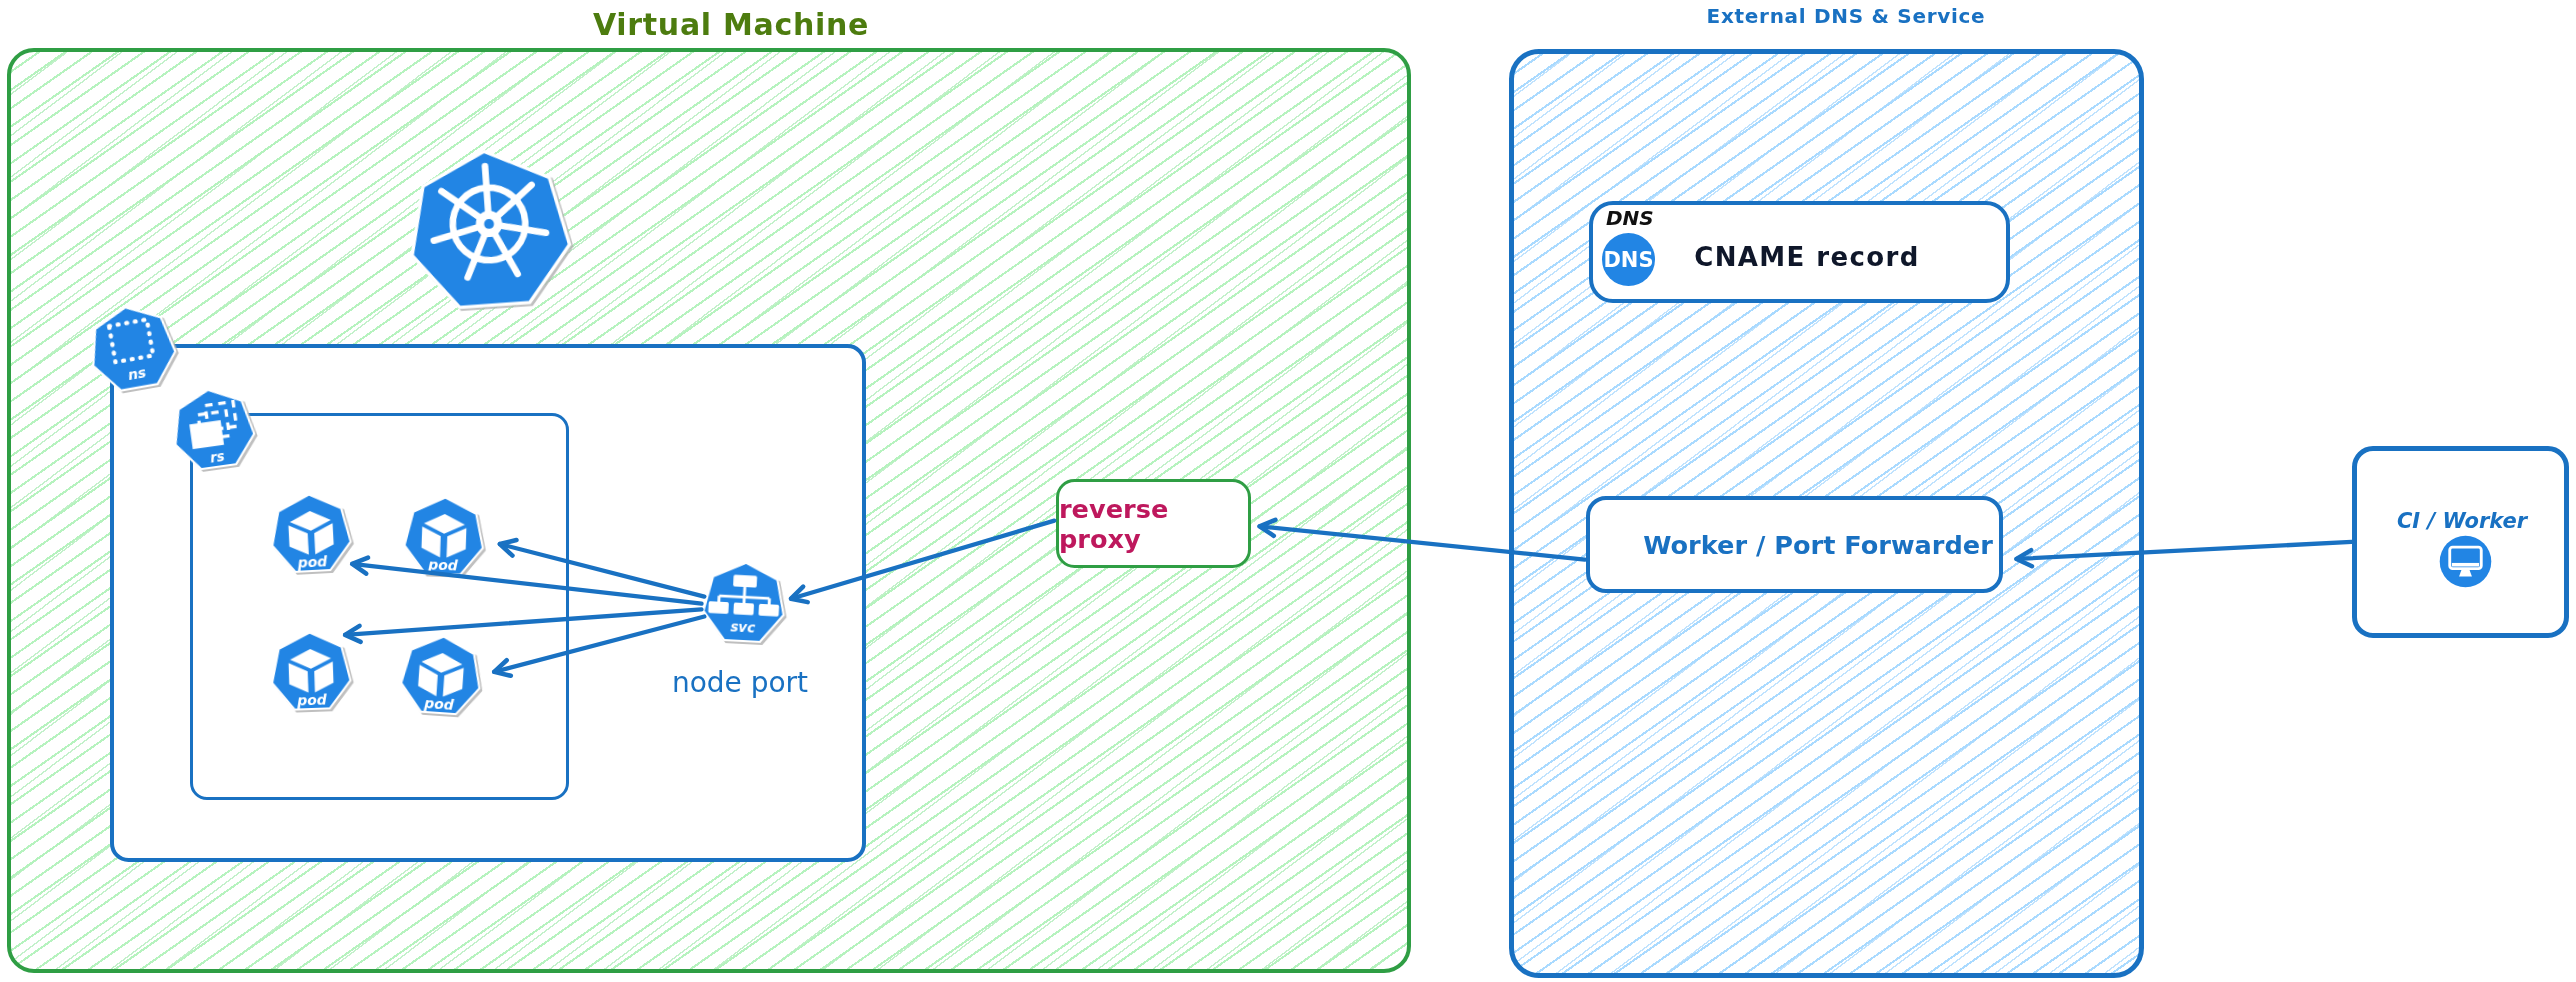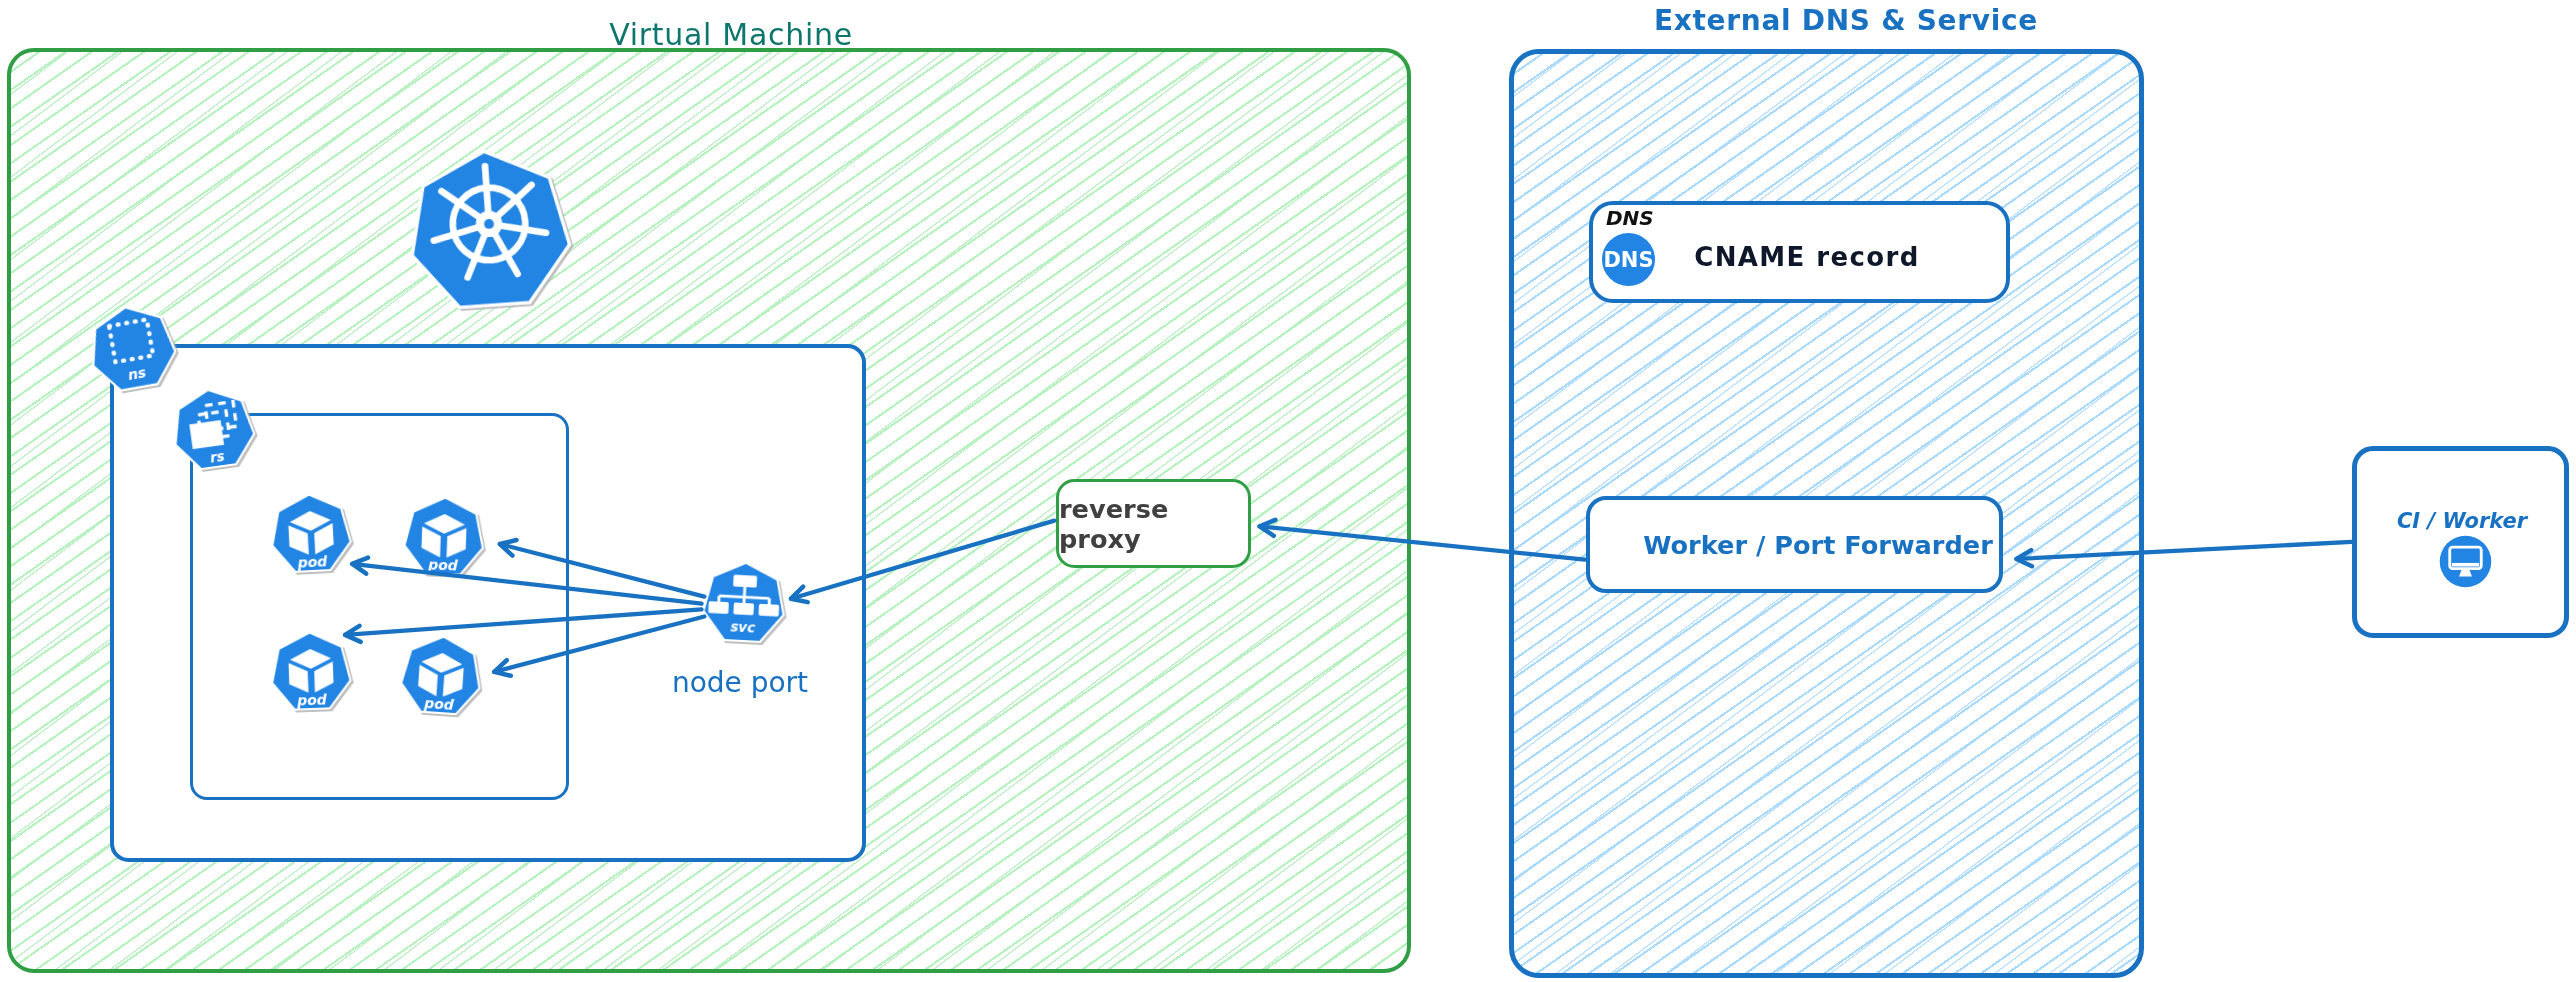--- a/index.html
+++ b/index.html
@@ -30,23 +30,23 @@
   .node-box{left:110px;top:344px;width:756px;height:518px;border:4.3px solid #1971c2;border-radius:18.5px;}
   .rs-box{left:190px;top:413px;width:379px;height:387px;border:3.6px solid #1971c2;border-radius:17px;}
   .proxy-box{left:1056px;top:479px;width:195px;height:89px;border:3.6px solid #2f9e44;border-radius:18.5px;
              display:flex;align-items:center;justify-content:center;}
   .dns-box{left:1589px;top:201px;width:421px;height:102px;border:4.3px solid #1971c2;border-radius:24px;}
   .worker-box{left:1586px;top:496px;width:417px;height:97px;border:4.3px solid #1971c2;border-radius:20px;
               display:flex;align-items:center;justify-content:center;padding-left:47px;}
   .ci-box{left:2352px;top:446px;width:217px;height:192px;border:5px solid #1971c2;border-radius:21px;}
   
   .t{position:absolute;white-space:nowrap;}
-  .vm-title{left:731px;top:17px;transform:translateX(-50%);font-size:30px;color:#0f766e;font-weight:normal;letter-spacing:0.7px;}
-  .ext-title{left:1846px;top:4.3px;transform:translateX(-50%);font-size:28px;color:#1971c2;font-weight:bold;letter-spacing:0.7px;}
-  .proxy-label{font-size:25.6px;color:#404040;font-weight:bold;}
+  .vm-title{left:731px;top:7px;transform:translateX(-50%);font-size:30px;color:#4d7c0f;font-weight:bold;letter-spacing:0.7px;}
+  .ext-title{left:1846px;top:4.3px;transform:translateX(-50%);font-size:20px;color:#1971c2;font-weight:bold;letter-spacing:0.7px;}
+  .proxy-label{font-size:25.6px;color:#be185d;font-weight:bold;}
   .nodeport-label{left:740px;top:666px;transform:translateX(-50%);font-size:28px;color:#1971c2;font-weight:normal;}
   .dns-heading{left:1606px;top:206px;font-size:20px;color:#111;font-weight:bold;font-style:italic;}
   .cname-label{left:1807px;top:257px;transform:translate(-50%,-50%);font-size:26px;color:#0f172a;font-weight:bold;letter-spacing:1.4px;}
   .worker-label{font-size:25.6px;color:#1971c2;font-weight:bold;}
   .ci-label{left:2462px;top:521px;transform:translate(-50%,-50%);font-size:21px;color:#1971c2;font-weight:bold;font-style:italic;}
   
   .icon{position:absolute;filter:drop-shadow(2.8px 2.8px 0 rgba(175,175,175,.8));}
   .badge{position:absolute;background:#2285e4;border-radius:50%;display:flex;align-items:center;justify-content:center;}
   .dns-badge{left:1602px;top:233px;width:53px;height:53px;color:#fff;font-size:21px;font-weight:bold;}
   svg text{font-family:"DejaVu Sans", sans-serif;font-weight:bold;fill:#ffffff;}

